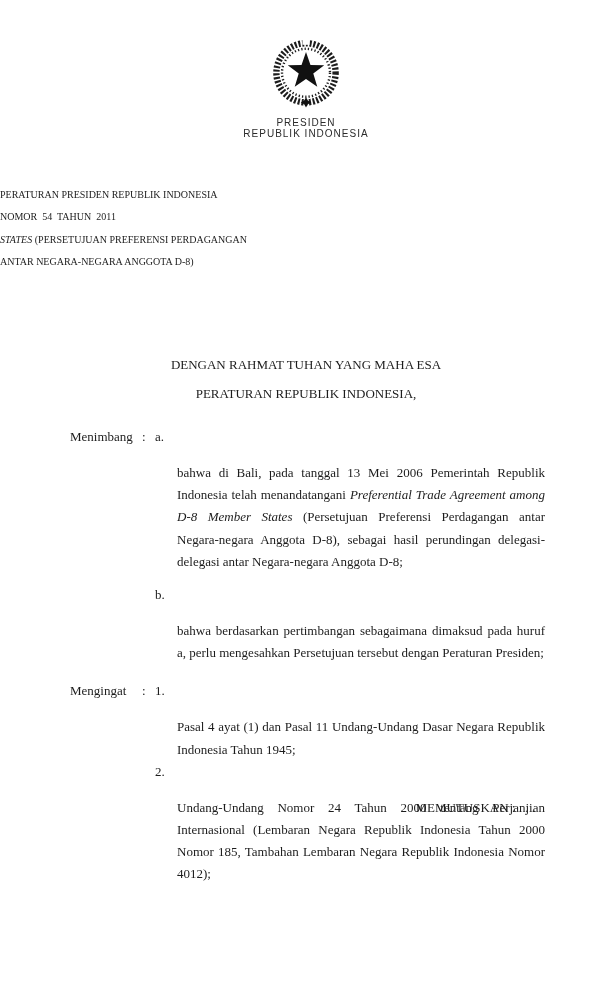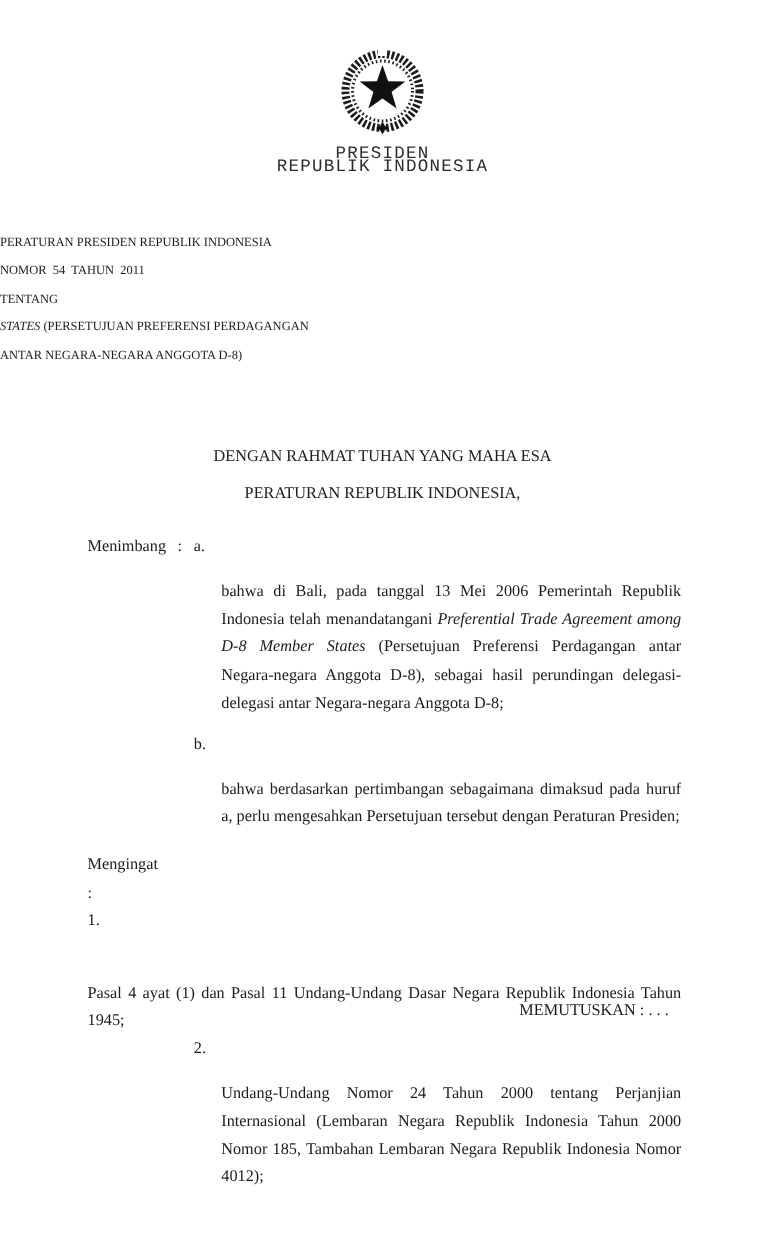--- a/index.html
+++ b/index.html
@@ -6,22 +6,22 @@
   .page {
     position:relative; width:612px; height:1008px; margin:0 auto;
     background:#ffffff; color:#1c1c1c;
     font-family:"Liberation Serif","DejaVu Serif",serif;
     overflow:hidden;
   }
   
   .letterhead { position:absolute; top:36px; left:0; width:100%; text-align:center; }
   .emblem { display:inline-block; line-height:0; }
   .emblem-caption {
-    margin-top:1px; font-family:Liberation Mono, monospace;
-    font-size:14px; line-height:11px; letter-spacing:1px; color:#2b2b2b;
+    margin-top:1px; font-family:Liberation Sans, sans-serif;
+    font-size:10px; line-height:11px; letter-spacing:1px; color:#2b2b2b;
   }
   
   .title-block {
     position:absolute; top:184px; left:0; width:100%;
     text-align:left; font-size:10px; line-height:22.4px;
   }
   .title-block span { white-space:pre-wrap; }
   
   .preamble {
     position:absolute; top:350px; left:0; width:100%;
@@ -31,21 +31,21 @@
   .cons {
     position:absolute; top:426px; left:70px; width:475px;
     font-size:13px; line-height:22.2px;
   }
   .row { display:flex; align-items:flex-start; }
   .c-label  { width:72px; flex:none; }
   .c-colon  { width:13px; flex:none; }
   .c-marker { width:22px; flex:none; }
   .c-text   { flex:1; text-align:justify;margin-top:36px; }
   .mt-item { margin-top:11px; }
-  .mt-sect { margin-top:16px;flex-direction:column; }
+  .mt-sect { margin-top:16px; }
   .it { font-style:italic; }
   .bd { font-weight:normal; }
   
   .memutuskan {
     position:absolute; top:797px; right:77px;
     font-size:13px; line-height:22px; white-space:pre; text-align:right;
   }
 </style>
 </head>
 <body>
@@ -64,21 +64,20 @@
         </svg></span>
     <div class="emblem-caption">
       <div>PRESIDEN</div>
       <div>REPUBLIK INDONESIA</div>
     </div>
   </div>
 
   <div class="title-block">
     <div>PERATURAN PRESIDEN REPUBLIK INDONESIA</div>
     <div><span>NOMOR  </span><span class="bd">54</span><span>  TAHUN  2011</span></div>
-    <div>TENTANG</div>
     <div><span class="it">STATES</span><span> (PERSETUJUAN PREFERENSI PERDAGANGAN</span></div>
     <div>ANTAR NEGARA-NEGARA ANGGOTA D-8)</div>
   </div>
 
   <div class="preamble">
     <div>DENGAN RAHMAT TUHAN YANG MAHA ESA</div>
     <div>PERATURAN REPUBLIK INDONESIA,</div>
   </div>
 
   <div class="cons">

